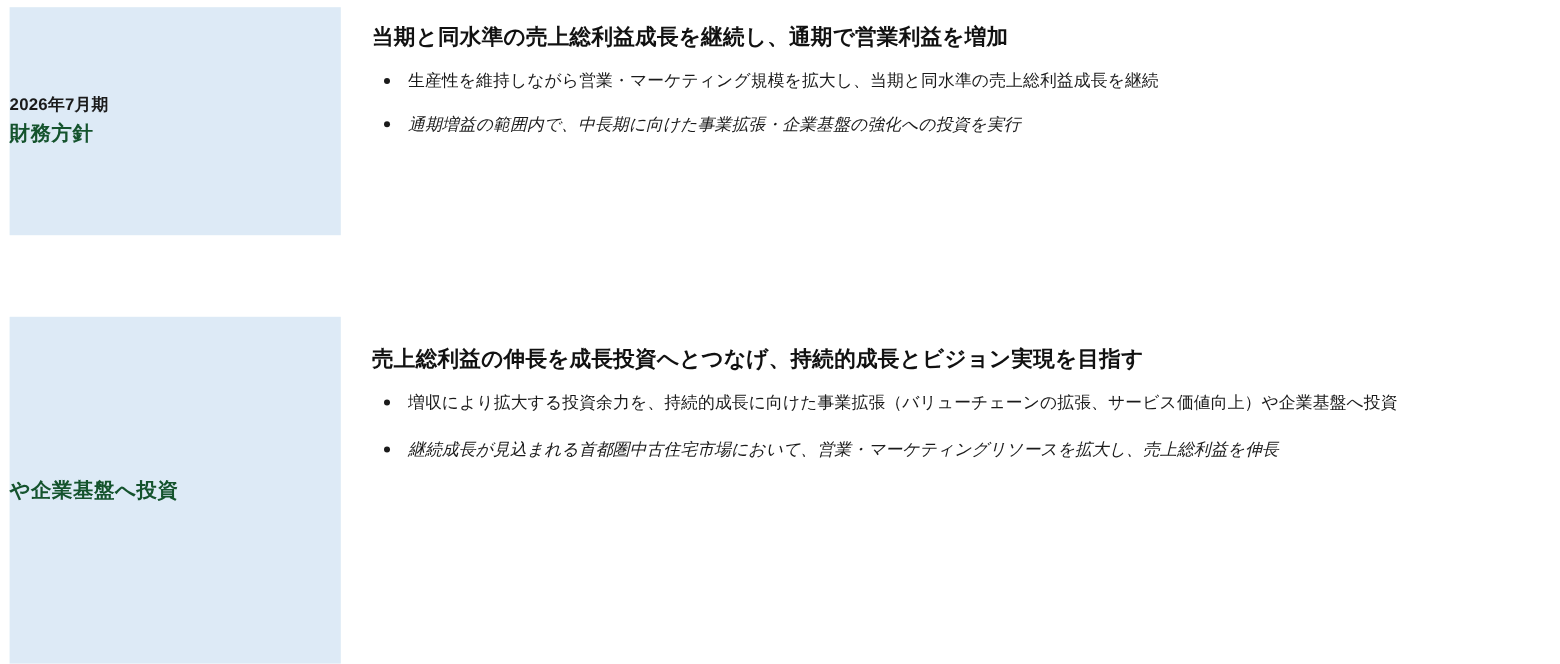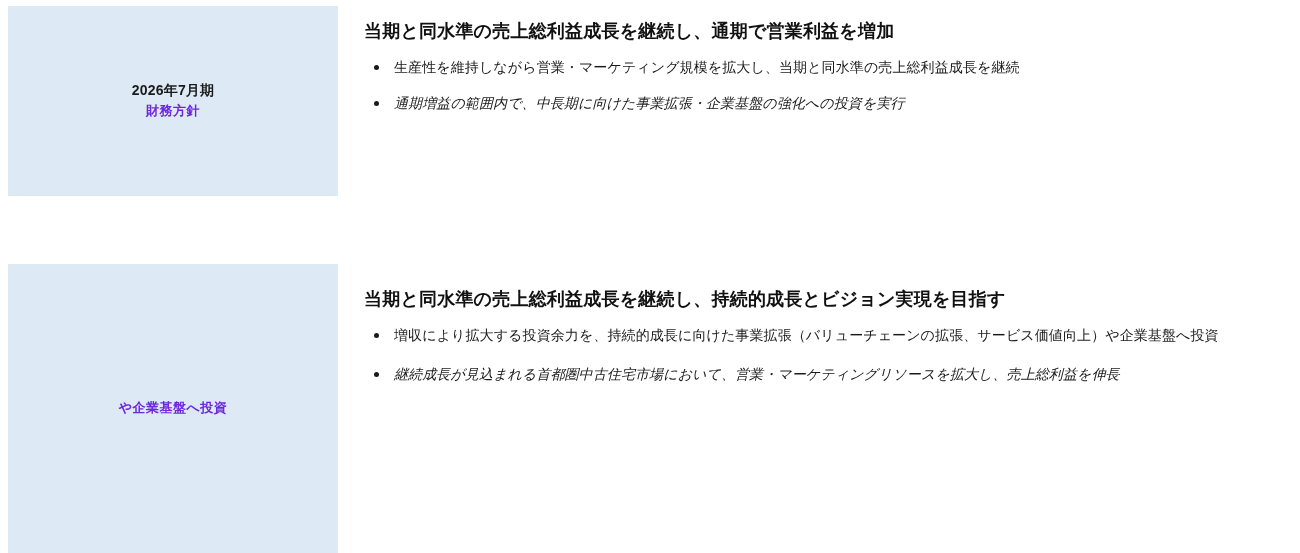--- a/index.html
+++ b/index.html
@@ -23,40 +23,40 @@
   
   .section {
     position: absolute;
     display: flex;
     align-items: stretch;
   }
   .section-1 { left: 8px; top: 6px; width: 1284px; height: 190px; }
   .section-2 { left: 8px; top: 264px; width: 1284px; height: 289px; }
 
   .label-box {
-    width: 330px;
+    width: 276px;
     background: #ddeaf6;
     display: flex;
     flex-direction: column;
-    align-items: center;
+    align-items: flex-start;
     justify-content: center;
     flex: none;
     box-sizing: border-box;
   }
   .label-box .sub {
     font-size: 14px;
     font-weight: bold;
     color: #1a1a1a;
     line-height: 1.5;
     letter-spacing: 0.2px;
   }
   .label-box .main {
-    font-size: 13px;
+    font-size: 17px;
     font-weight: bold;
-    color: #6d28d9;
+    color: #14532d;
     line-height: 1.6;
     letter-spacing: 0.5px;
   }
 
   .content {
     flex: 1 1 auto;
     padding-left: 26px;
     padding-top: 12px;
     box-sizing: border-box;
   }
@@ -124,21 +124,21 @@
         </li>
       </ul>
     </div>
   </div>
 
   <div class="section section-2">
     <div class="label-box">
       <div class="main">や企業基盤へ投資</div>
     </div>
     <div class="content">
-      <div class="heading">当期と同水準の売上総利益成長を継続し、持続的成長とビジョン実現を目指す</div>
+      <div class="heading">売上総利益の伸長を成長投資へとつなげ、持続的成長とビジョン実現を目指す</div>
       <ul class="bullets">
         <li>
           <span class="dot"></span>
           <span>増収により拡大する投資余力を、持続的成長に向けた事業拡張（バリューチェーンの拡張、サービス価値向上）や企業基盤へ投資</span>
         </li>
         <li>
           <span class="dot"></span>
           <span>継続成長が見込まれる首都圏中古住宅市場において、営業・マーケティングリソースを拡大し、売上総利益を伸長</span>
         </li>
       </ul>

